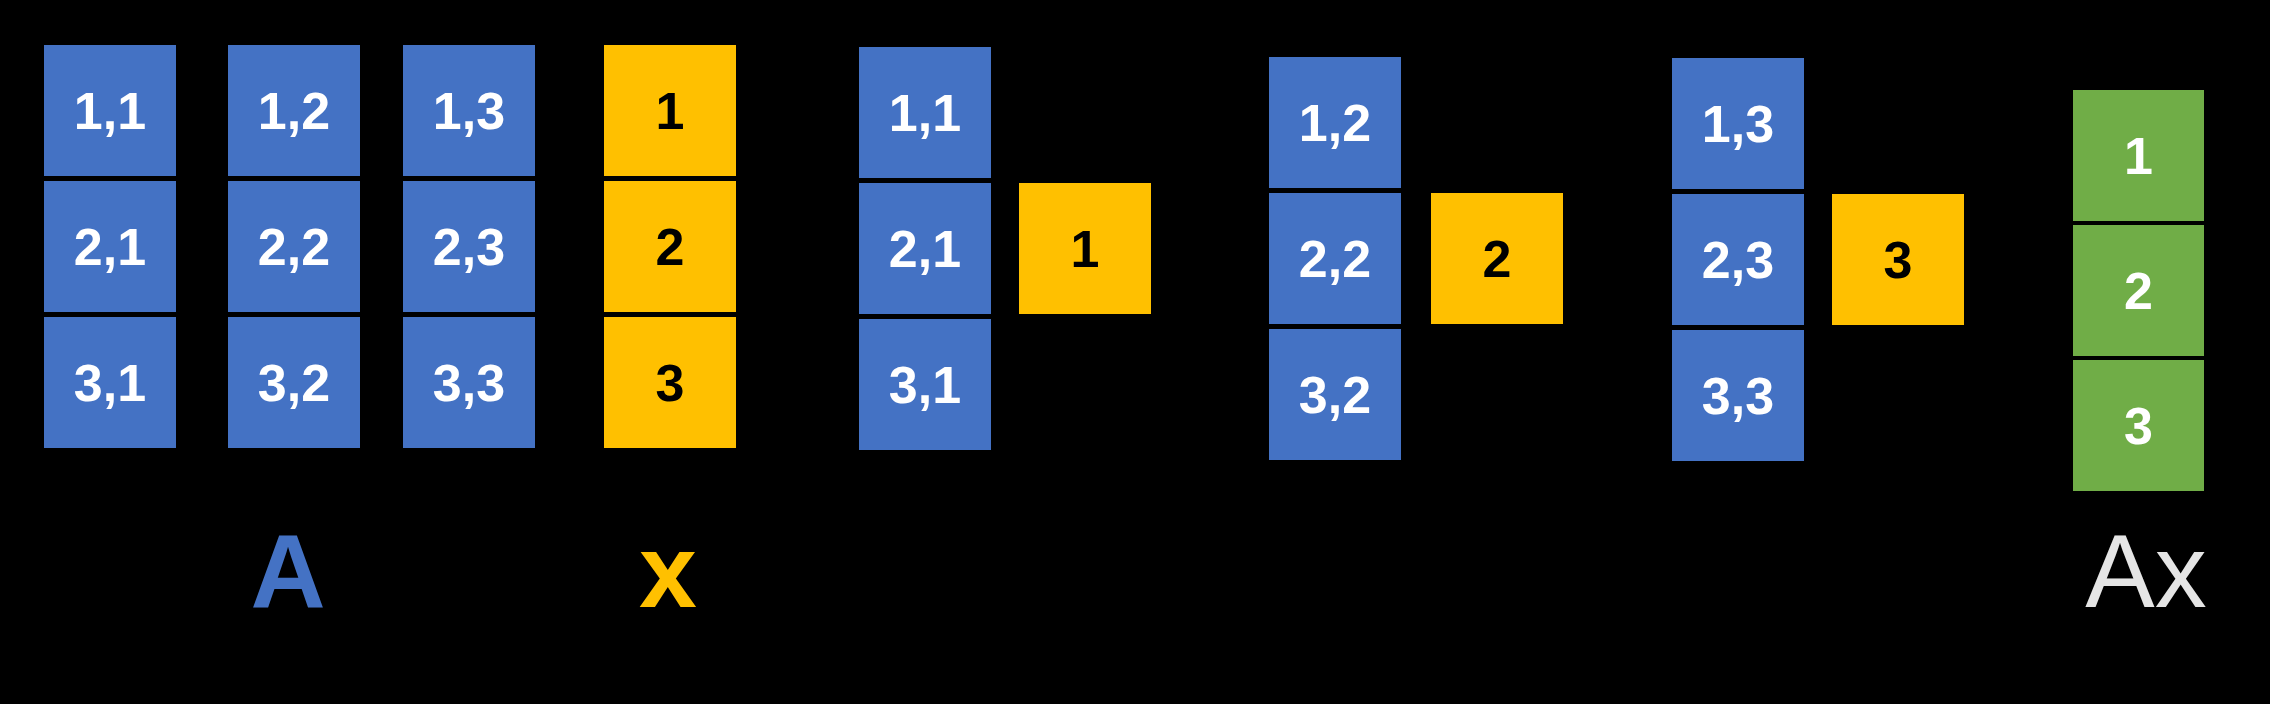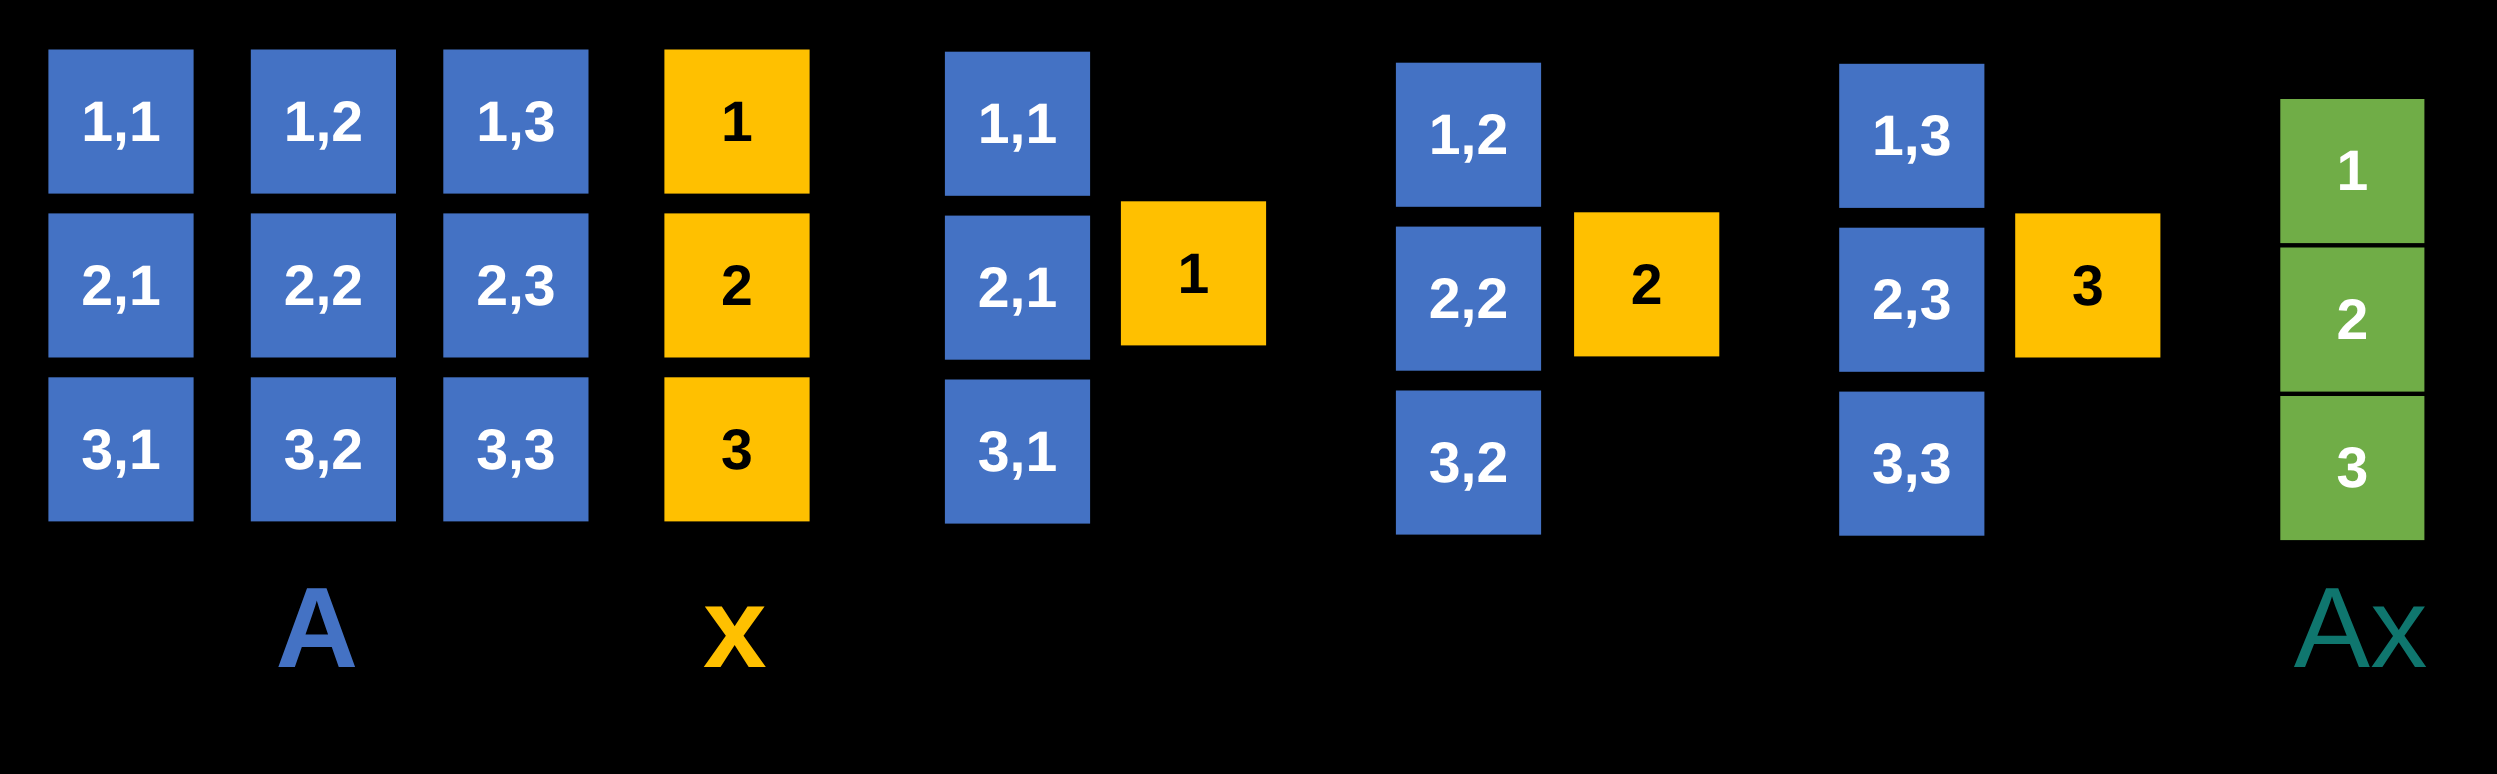--- a/index.html
+++ b/index.html
@@ -12,21 +12,21 @@
     width: 2270px;
     height: 704px;
     background: #000000;
     overflow: hidden;
     font-family: "Liberation Sans", "DejaVu Sans", sans-serif;
   }
   .col {
     position: absolute;
     display: flex;
     flex-direction: column;
-    gap: 18px;
+    gap: 5px;
   }
   .col.tight { gap: 4px; }
   .cell {
     width: 132px;
     height: 131px;
     display: flex;
     align-items: center;
     justify-content: center;
     font-size: 52px;
     font-weight: 600;
@@ -42,21 +42,21 @@
   .big-label {
     position: absolute;
     width: 200px;
     text-align: center;
     font-size: 104px;
     line-height: 1;
     letter-spacing: 0;
   }
   .label-a  { color: #4472C4; font-weight: 700; }
   .label-x  { color: #FFC000; font-weight: 700; }
-  .label-ax { color: #0f766e; font-weight: 400; }
+  .label-ax { color: #e5e5e5; font-weight: 400; }
 </style>
 </head>
 <body>
 
 <div id="canvas">
 
   <div class="col" style="left:44px; top:45px;">
     <div class="cell blue">1,1</div>
     <div class="cell blue">2,1</div>
     <div class="cell blue">3,1</div>

